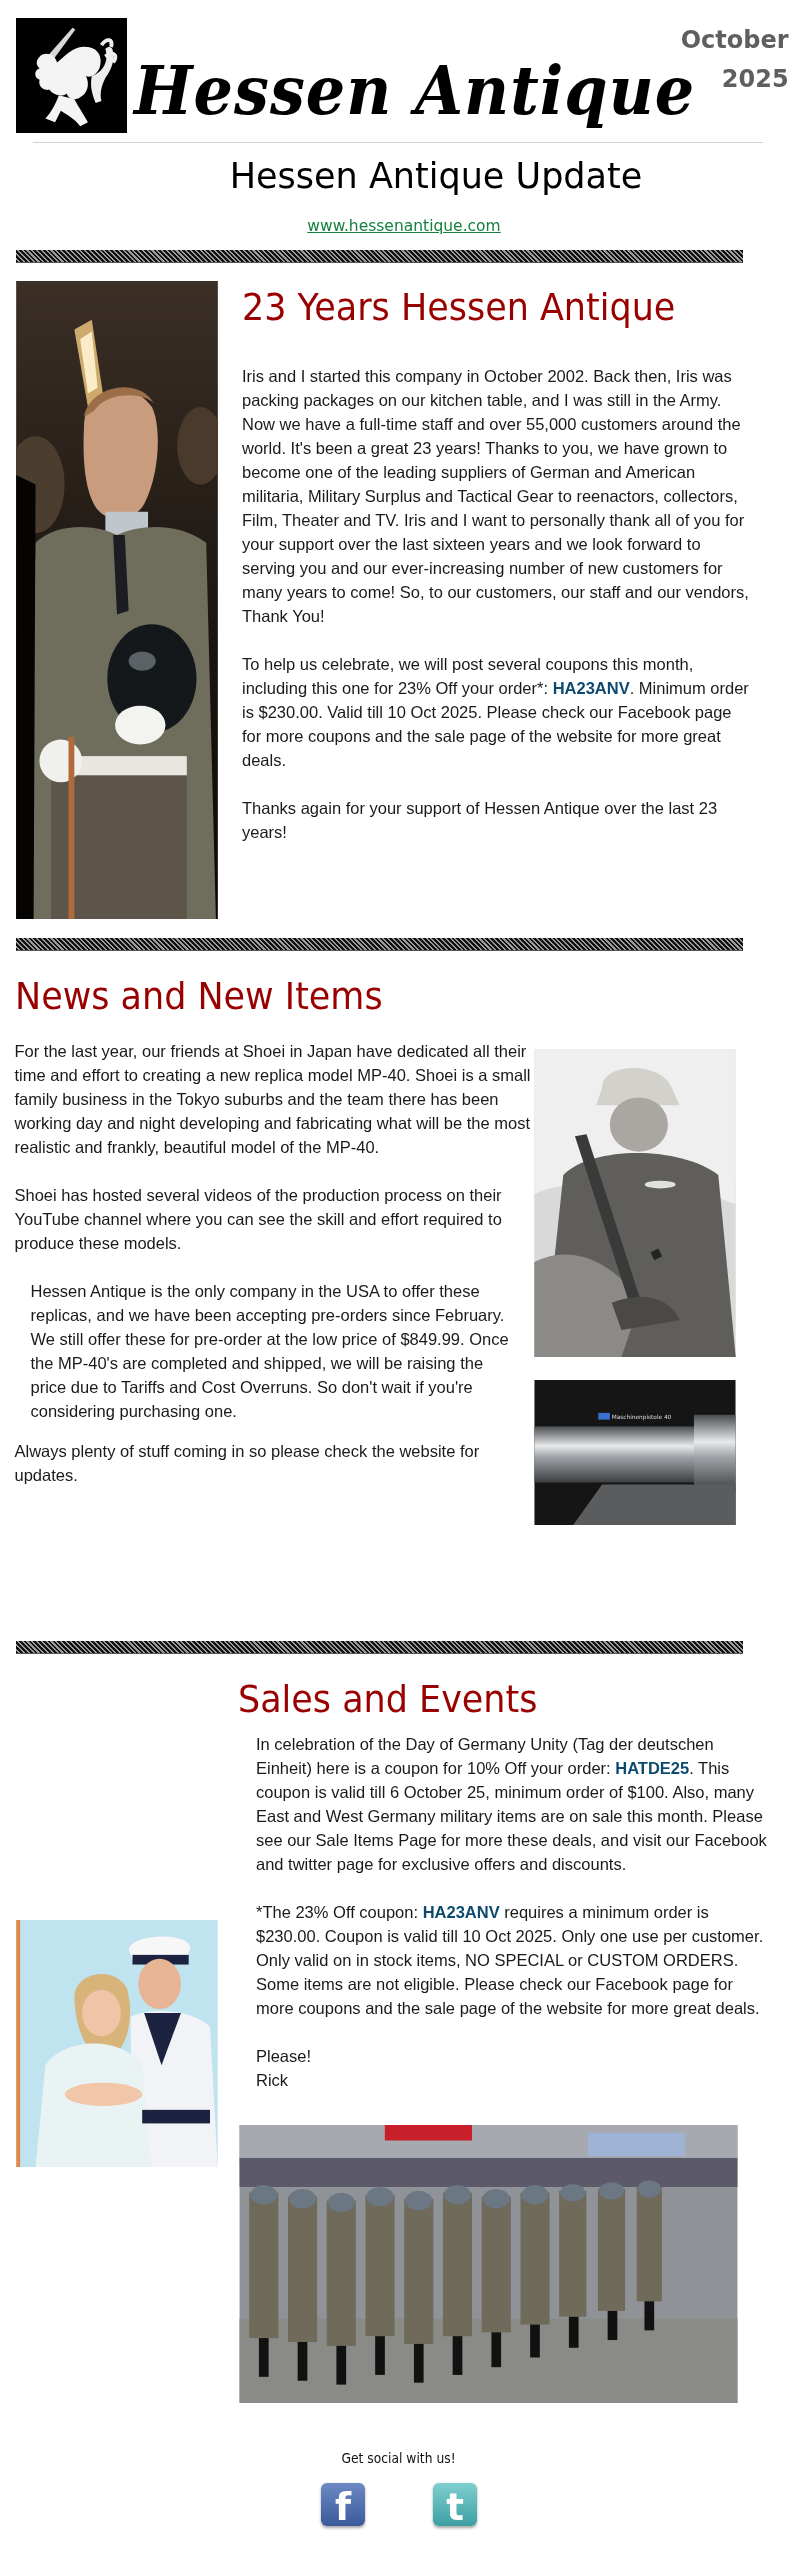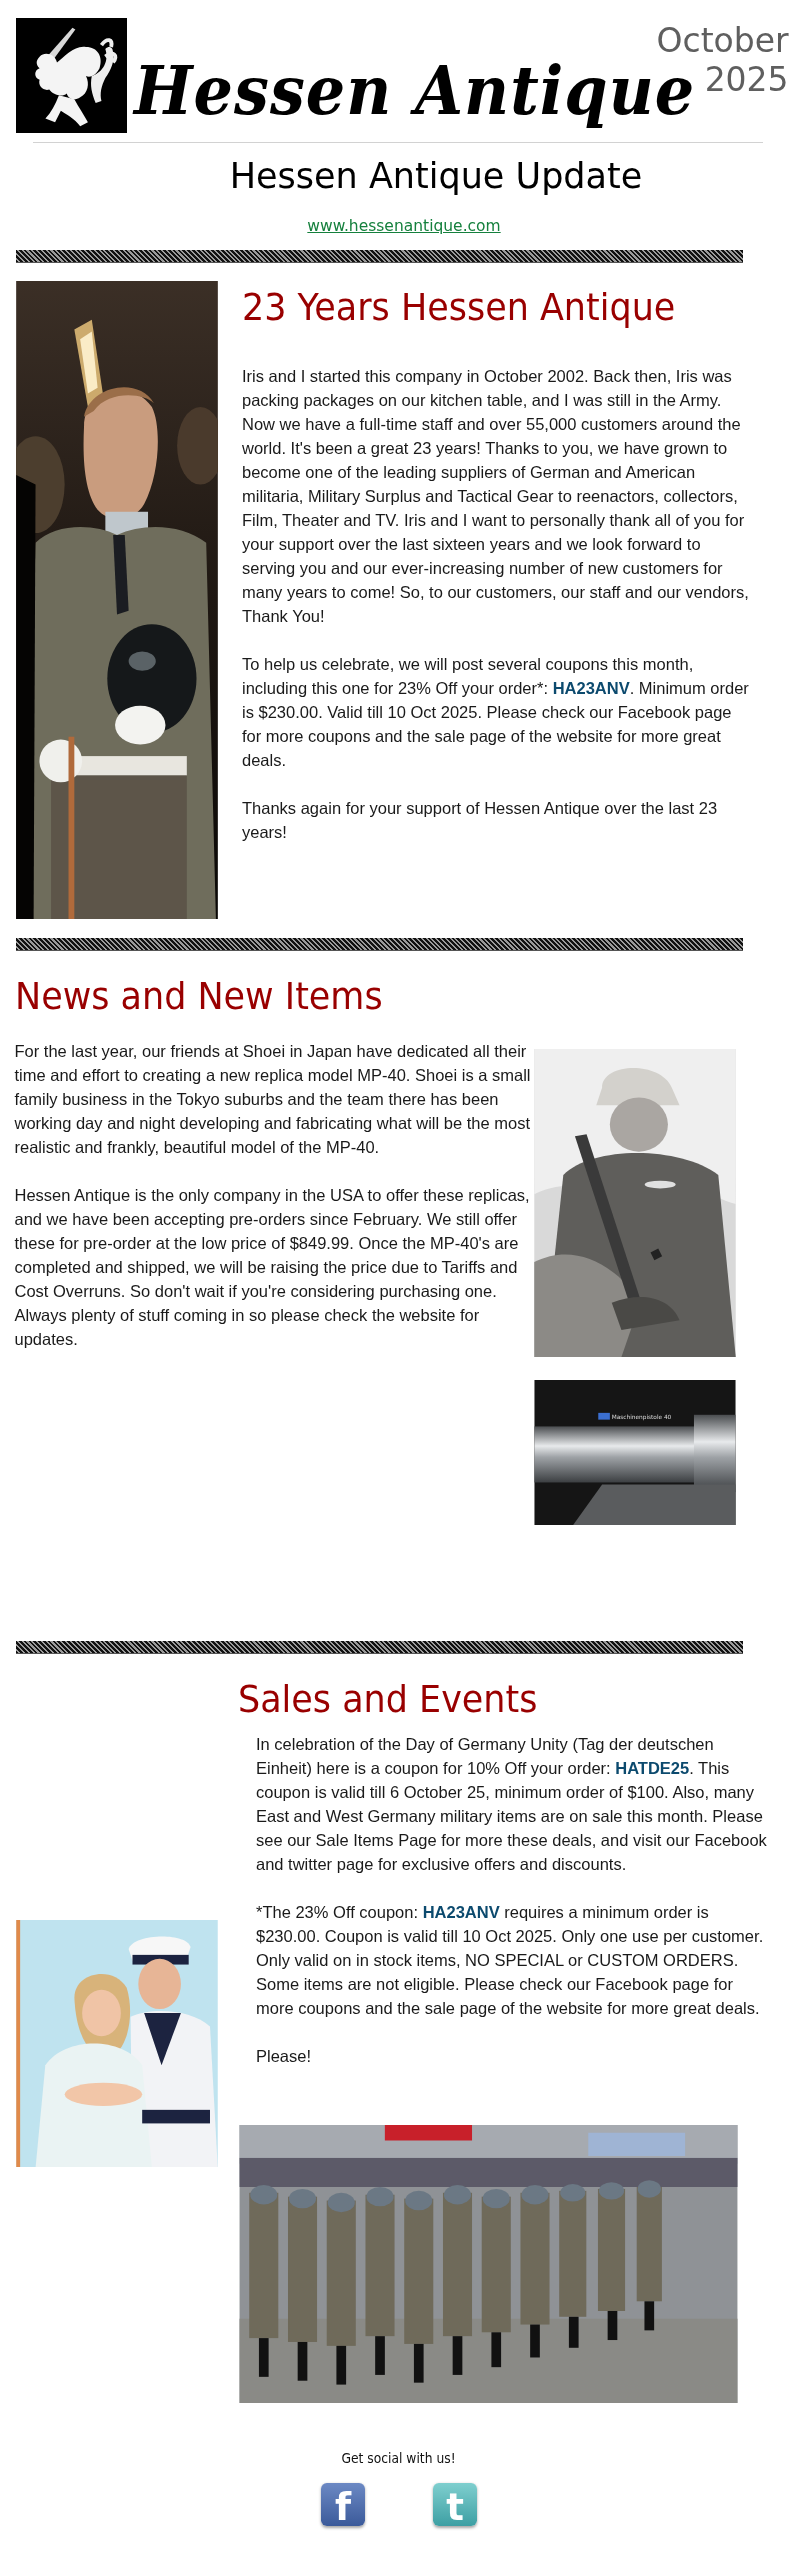--- a/index.html
+++ b/index.html
@@ -5,21 +5,21 @@
   html, body { margin:0; padding:0; background:#ffffff; }
   body { width:808px; height:2576px; position:relative; overflow:hidden;
          font-family:"Liberation Sans", sans-serif; color:#1a1a1a; }
   .abs { position:absolute; }
   .logo { left:15.5px; top:18.4px; width:111px; height:115px; background:#000; }
   .masthead { left:134px; top:33px; width:495px; height:107px;
               font-family:"DejaVu Serif", serif; font-weight:bold; font-size:62px;
               letter-spacing:1px; color:#000; line-height:107px; white-space:nowrap;
               transform:scaleY(1.08); transform-origin:left top; font-style:italic; }
   .issue-date { right:19.4px; top:21.3px; text-align:right; font-family:"DejaVu Sans", sans-serif;
-                font-size:33px; line-height:39px; color:#5f5f5f; }
+                font-size:24px; line-height:39px; color:#5f5f5f;font-weight:bold; }
   .rule { left:33px; top:142px; width:730px; height:0; border-top:1.9px solid #d2d2d2; }
   .title { left:0; top:153px; width:808px; text-align:center; font-family:"DejaVu Sans", sans-serif;
            font-size:35px; line-height:47px; color:#000;margin-left:32px; }
   .site-link { left:0; top:217px; width:808px; text-align:center; font-family:"DejaVu Sans", sans-serif;
                font-size:15.5px; line-height:19.4px; }
   .site-link a { color:#15803d; text-decoration:underline; }
   .divider { left:15.5px; width:727px; height:11.6px;
              background: repeating-linear-gradient(45deg, #111 0px, #111 1.9px, #9a9a9a 1.9px, #9a9a9a 3.4px);
              border-bottom:1px solid #555; }
   .heading { font-family:"DejaVu Sans", sans-serif; font-size:38px; line-height:47px;
@@ -101,21 +101,22 @@
   <p><span>To help us celebrate, we will post several coupons this month, including this one for 23% Off your order*: </span><b>HA23ANV</b><span>.  Minimum order is $230.00.  Valid till 10 Oct 2025.  Please check our Facebook page for more coupons and the sale page of the website for more great deals.</span></p>
   <p>Thanks again for your support of Hessen Antique over the last 23 years!</p>
 </div>
 
 <div class="abs divider" style="top:938px;"></div>
 
 <div class="abs heading" style="left:14.5px; top:973px;">News and New Items</div>
 
 <div class="abs body-text" style="left:14.5px; top:1039px; width:519px;">
   <p>For the last year, our friends at Shoei in Japan have dedicated all their time and effort to creating a new replica model MP-40.  Shoei is a small family business in the Tokyo suburbs and the team there has been working day and night developing and fabricating what will be the most realistic and frankly, beautiful model of the MP-40.</p>
-  <p style="margin:0;">Hessen Antique is the only company in the USA to offer these replicas, and we have been accepting pre-orders since February.  We still offer these for pre-order at the low price of $849.99.  Once the MP-40's are completed and shipped, we will be raising the price due to Tariffs and Cost Overruns.  So don't wait if you're considering purchasing one.</p>
+  <p>Shoei has hosted several videos of the production process on their YouTube channel where you can see the skill and effort required to produce these models.</p>
+  <p style="margin:16px;">Hessen Antique is the only company in the USA to offer these replicas, and we have been accepting pre-orders since February.  We still offer these for pre-order at the low price of $849.99.  Once the MP-40's are completed and shipped, we will be raising the price due to Tariffs and Cost Overruns.  So don't wait if you're considering purchasing one.</p>
   <p>Always plenty of stuff coming in so please check the website for updates.</p>
 </div>
 
 <div class="abs photo" style="left:534px; top:1049px; width:202px; height:308px;" title="WWII soldier in snow helmet holding MP-40">
   <svg width="202" height="308" viewBox="0 0 208 318">
     <rect width="208" height="318" fill="#d9d9d9"></rect>
     <path d="M0 0 H208 V160 C170 150 150 120 120 140 C80 150 40 130 0 150 Z" fill="#efefef"></path>
     <path d="M70 40 C70 14 130 12 142 40 L150 58 L64 58 Z" fill="#d3d1cc"></path>
     <ellipse cx="108" cy="78" rx="30" ry="28" fill="#aaa6a2"></ellipse>
     <path d="M30 130 C60 100 150 100 190 130 L208 318 L10 318 Z" fill="#5f5e5b"></path>
@@ -147,20 +148,21 @@
 </div>
 
 <div class="abs divider" style="top:1641px;"></div>
 
 <div class="abs heading" style="left:238px; top:1676px;">Sales and Events</div>
 
 <div class="abs body-text" style="left:239px; top:1732px; width:514px;margin-left:17px;">
   <p><span>In celebration of the Day of Germany Unity (Tag der deutschen Einheit) here is a coupon for 10% Off your order: </span><b>HATDE25</b><span>.  This coupon is valid till 6 October 25, minimum order of $100.  Also, many East and West Germany military items are on sale this month.  Please see our Sale Items Page for more these deals, and visit our Facebook and twitter page for exclusive offers and discounts.</span></p>
   <p><span>*The 23% Off coupon: </span><b>HA23ANV</b><span> requires a minimum order is $230.00.  Coupon is valid till 10 Oct 2025.  Only one use per customer.  Only valid on in stock items, NO SPECIAL or CUSTOM ORDERS.  Some items are not eligible.   Please check our Facebook page for more coupons and the sale page of the website for more great deals.</span></p>
   <div>Please!</div>
+  <div>Rick</div>
 </div>
 
 <div class="abs photo" style="left:15.5px; top:1920px; width:202px; height:247px;" title="Couple with sailor in navy uniform">
   <svg width="202" height="247" viewBox="0 0 208 255">
     <rect width="208" height="255" fill="#bfe3ef"></rect>
     <rect x="0" y="0" width="4" height="255" fill="#e08a4a"></rect>
     <path d="M116 30 C120 14 176 12 180 28 L176 40 L120 42 Z" fill="#f7f7f7"></path>
     <rect x="120" y="36" width="58" height="10" fill="#1c2340"></rect>
     <ellipse cx="148" cy="66" rx="22" ry="26" fill="#e7b596"></ellipse>
     <path d="M60 80 C60 54 100 46 114 70 C122 96 116 130 100 140 C84 148 62 130 60 80 Z" fill="#d8b37a"></path>

